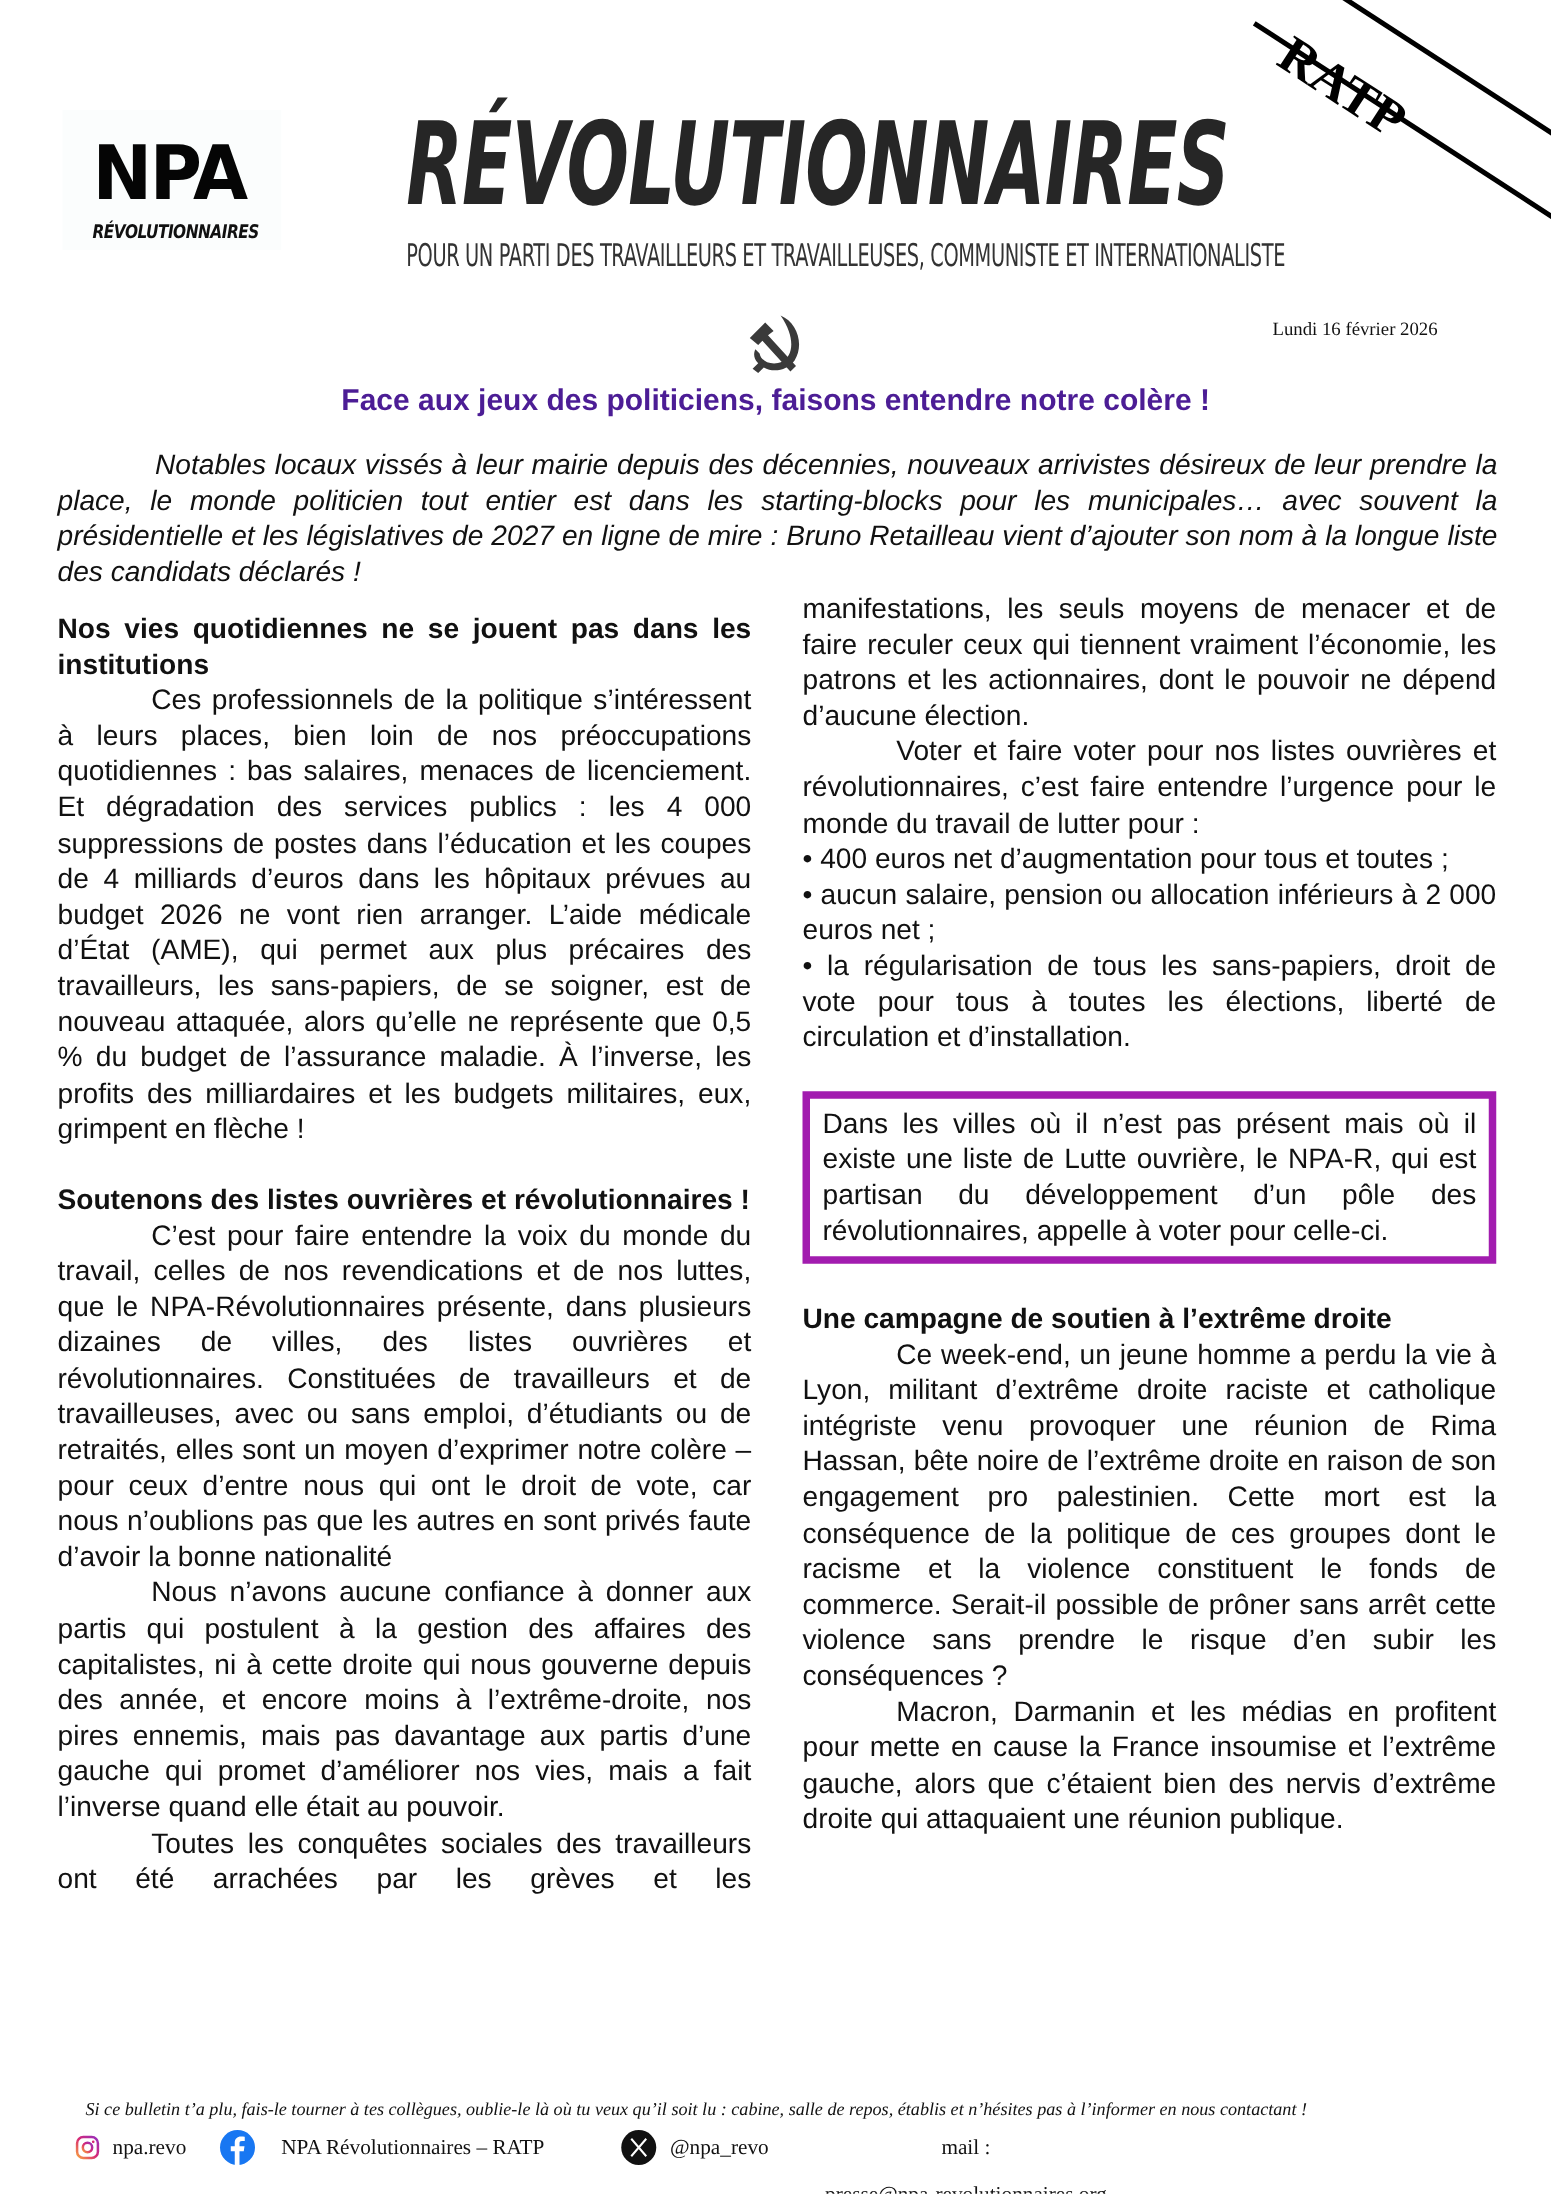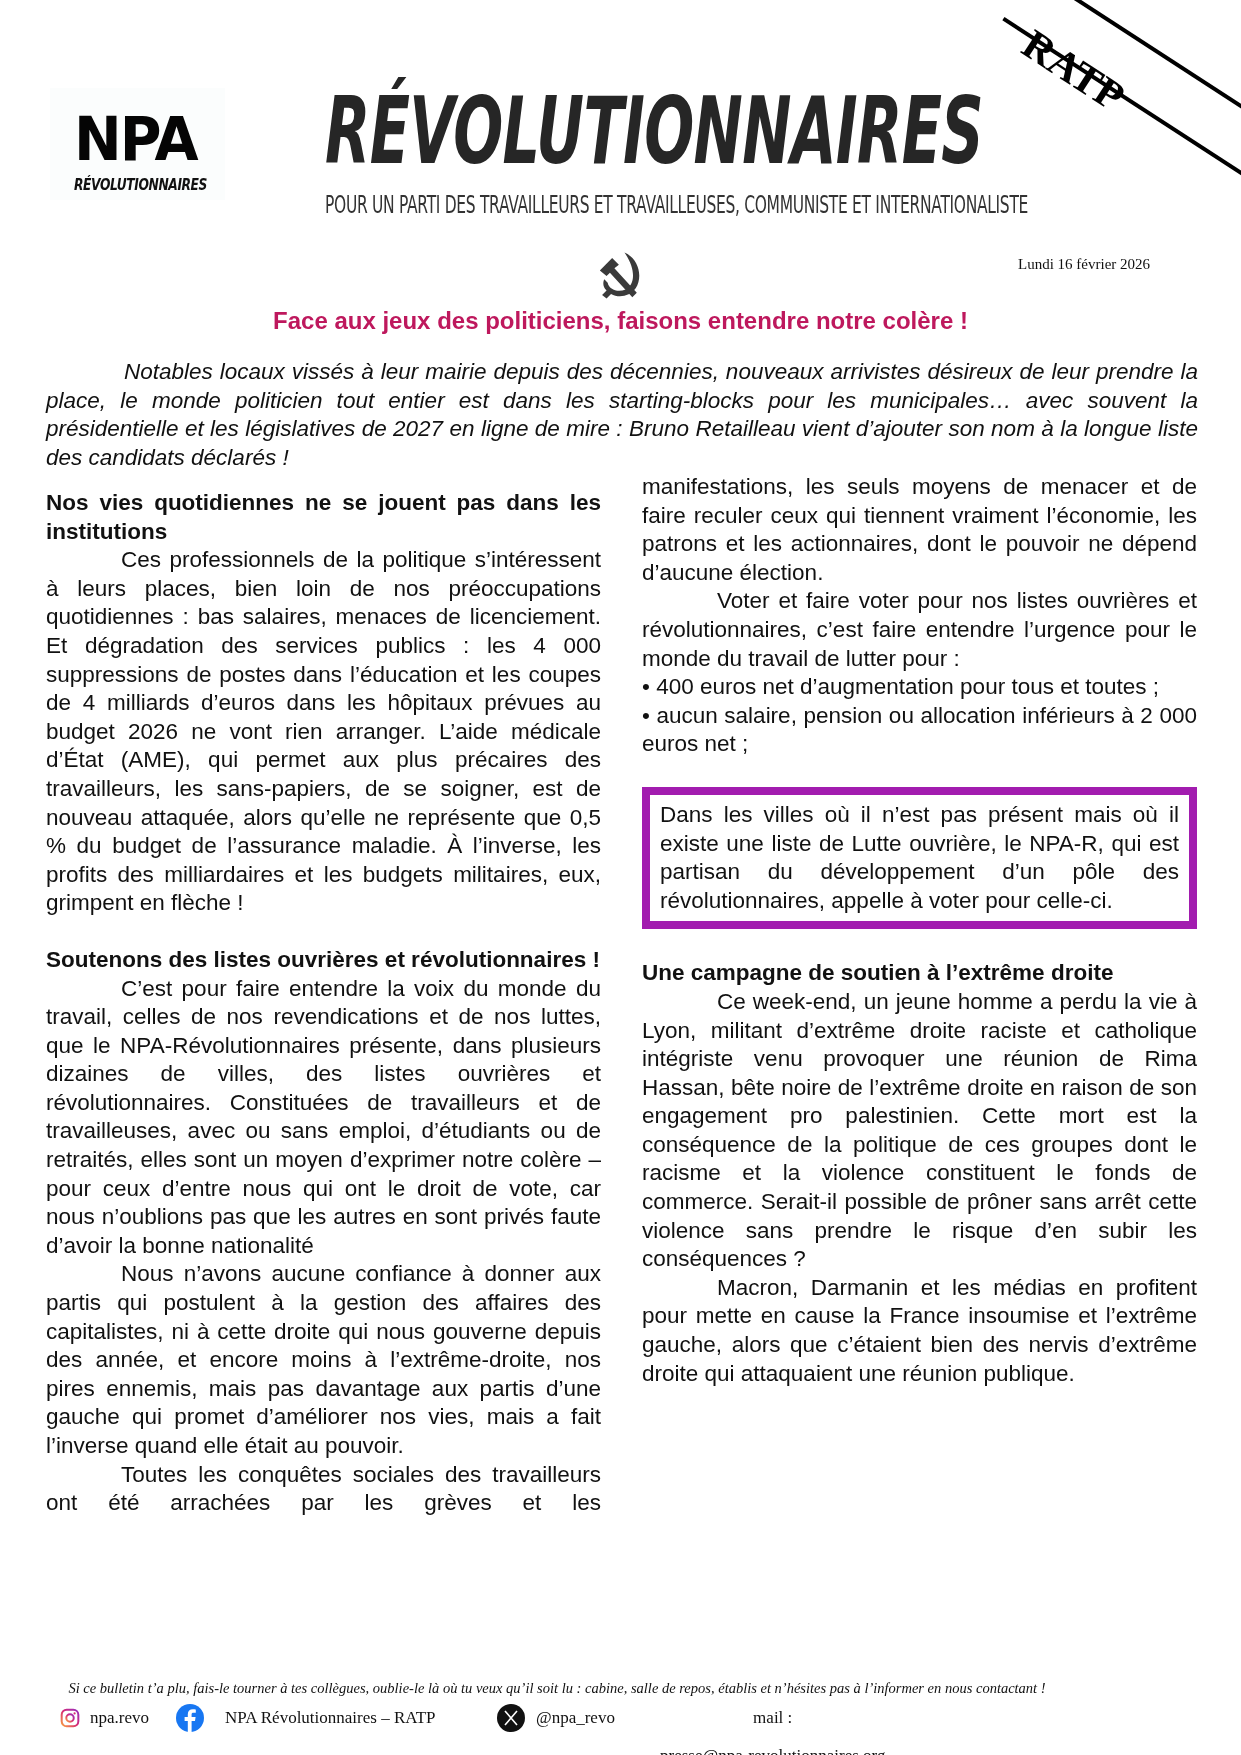--- a/index.html
+++ b/index.html
@@ -12,35 +12,35 @@
 
   #masthead-title { position: absolute; left: 325px; top: 82px; font-family: "DejaVu Sans", sans-serif; font-weight: bold; font-style: italic; font-size: 92px; line-height: 100px; color: #262626; white-space: nowrap; transform: scaleX(0.64); transform-origin: left; letter-spacing: -1px; }
   #masthead-subtitle { position: absolute; left: 325px; top: 190px; font-family: "DejaVu Sans", sans-serif; font-size: 25px; color: #333; white-space: nowrap; transform: scaleX(0.62); transform-origin: left; letter-spacing: -0.5px; }
 
   #corner-band { position: absolute; left: 1035px; top: -30px; width: 320px; height: 52px; border-top: 4px solid #000; border-bottom: 4px solid #000; transform: rotate(33deg); transform-origin: left top; background: #fff; }
   #corner-label { position: absolute; left: 1040px; top: 20px; font-family: "Liberation Serif", serif; font-weight: bold; font-size: 42px; transform: rotate(33deg); transform-origin: left top; color: #000; }
 
   #hammer-sickle { position: absolute; left: 592px; top: 248px; width: 56px; height: 56px; }
   #date { position: absolute; left: 1018px; top: 256px; font-family: "Liberation Serif", serif; font-size: 15px; color: #111; }
 
-  #main-title { position: absolute; left: 0; width: 1241px; top: 307px; text-align: center; font-family: "Liberation Sans", sans-serif; font-weight: bold; font-size: 24px; color: #be185d; }
+  #main-title { position: absolute; left: 0; width: 1241px; top: 307px; text-align: center; font-family: "Liberation Sans", sans-serif; font-weight: bold; font-size: 24px; color: #4c1d95; }
 
   #intro { position: absolute; left: 46px; width: 1152px; top: 358px; font-family: "Liberation Sans", sans-serif; font-style: italic; font-size: 22.5px; line-height: 28.6px; text-align: justify; text-indent: 78px; margin: 0; color: #111; }
 
   .col { position: absolute; font-family: "Liberation Sans", sans-serif; font-size: 22.5px; line-height: 28.6px; color: #111; }
   #col-left { left: 46px; width: 555px; top: 489px; }
   #col-right { left: 642px; width: 555px; top: 473px; }
   .col p { margin: 0; text-align: justify; }
   .col p.ind { text-indent: 75px; }
   .col h2 { margin: 0; font-size: 22.5px; line-height: 28.6px; font-weight: bold; text-align: justify; text-align-last: left; }
   .col h2.full { text-align-last: justify; }
   .gap { height: 28px; }
   .bullet { margin: 0; text-align: justify; }
 
-  #note-box { border: 8px solid #a21caf; padding: 6px 10px 6px 10px; margin: 0; }
+  #note-box { border: 6px solid #a21caf; padding: 6px 10px 6px 10px; margin: 0; }
   #note-box p { text-align: justify; }
 
   
   #footer-tagline { position: absolute; left: 0; width: 1114px; top: 1680px; text-align: center; font-family: "Liberation Serif", serif; font-style: italic; font-size: 14.5px; color: #111; }
   #footer-row { position: absolute; left: 60px; top: 1700px; height: 40px; font-family: "Liberation Serif", serif; font-size: 17px; color: #111; }
   .f-item { position: absolute; top: 0; white-space: nowrap; display: flex; align-items: center; gap: 10px; height: 36px; }
   .f-item span { line-height: 36px; }
   #mail-link { text-decoration: underline; color: #111; }
 </style>
 </head>
@@ -76,20 +76,21 @@
   <p class="ind">C’est pour faire entendre la voix du monde du travail, celles de nos revendications et de nos luttes, que le NPA-Révolutionnaires présente, dans plusieurs dizaines de villes, des listes ouvrières et révolutionnaires. Constituées de travailleurs et de travailleuses, avec ou sans emploi, d’étudiants ou de retraités, elles sont un moyen d’exprimer notre colère – pour ceux d’entre nous qui ont le droit de vote, car nous n’oublions pas que les autres en sont privés faute d’avoir la bonne nationalité</p>
   <p class="ind">Nous n’avons aucune confiance à donner aux partis qui postulent à la gestion des affaires des capitalistes, ni à cette droite qui nous gouverne depuis des année, et encore moins à l’extrême-droite, nos pires ennemis, mais pas davantage aux partis d’une gauche qui promet d’améliorer nos vies, mais a fait l’inverse quand elle était au pouvoir.</p>
   <p class="ind" style="text-align-last: justify;">Toutes les conquêtes sociales des travailleurs ont été arrachées par les grèves et les</p>
 </div>
 
 <div id="col-right" class="col">
   <p>manifestations, les seuls moyens de menacer et de faire reculer ceux qui tiennent vraiment l’économie, les patrons et les actionnaires, dont le pouvoir ne dépend d’aucune élection.</p>
   <p class="ind">Voter et faire voter pour nos listes ouvrières et révolutionnaires, c’est faire entendre l’urgence pour le monde du travail de lutter pour :</p>
   <p class="bullet">• 400 euros net d’augmentation pour tous et toutes ;</p>
   <p class="bullet">• aucun salaire, pension ou allocation inférieurs à 2 000 euros net ;</p>
+  <p class="bullet">• la régularisation de tous les sans-papiers, droit de vote pour tous à toutes les élections, liberté de circulation et d’installation.</p>
   <div class="gap"></div>
   <div id="note-box">
     <p>Dans les villes où il n’est pas présent mais où il existe une liste de Lutte ouvrière, le NPA-R, qui est partisan du développement d’un pôle des révolutionnaires, appelle à voter pour celle-ci.</p>
   </div>
   <div class="gap" style="height:30px;"></div>
   <h2>Une campagne de soutien à l’extrême droite</h2>
   <p class="ind">Ce week-end, un jeune homme a perdu la vie à Lyon, militant d’extrême droite raciste et catholique intégriste venu provoquer une réunion de Rima Hassan, bête noire de l’extrême droite en raison de son engagement pro palestinien. Cette mort est la conséquence de la politique de ces groupes dont le racisme et la violence constituent le fonds de commerce. Serait-il possible de prôner sans arrêt cette violence sans prendre le risque d’en subir les conséquences ?</p>
   <p class="ind">Macron, Darmanin et les médias en profitent pour mette en cause la France insoumise et l’extrême gauche, alors que c’étaient bien des nervis d’extrême droite qui attaquaient une réunion publique.</p>
 </div>
 

